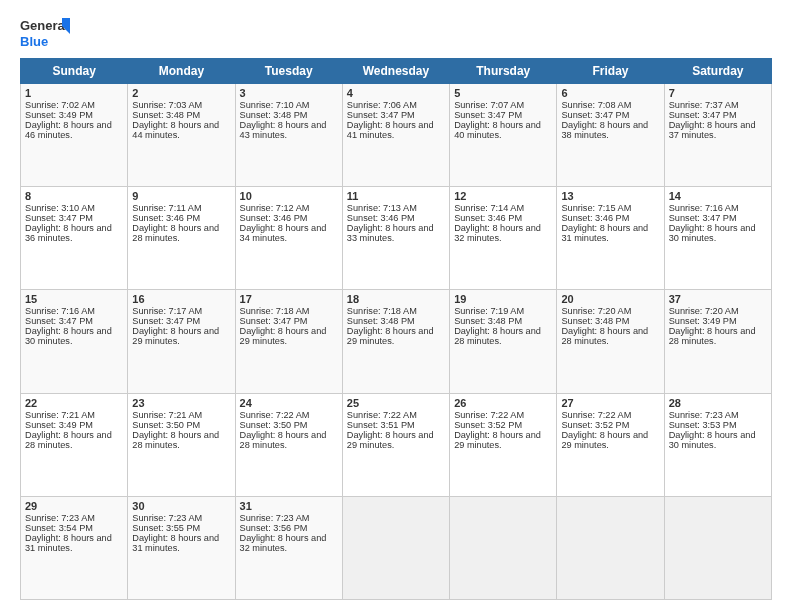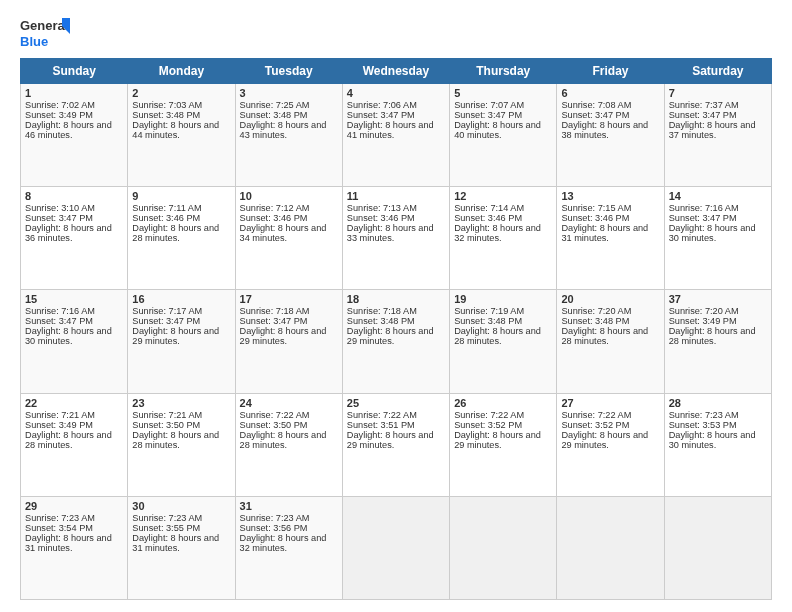--- a/index.html
+++ b/index.html
@@ -109,21 +109,21 @@
           <th>Wednesday</th>
           <th>Thursday</th>
           <th>Friday</th>
           <th>Saturday</th>
         </tr>
     </thead>
     <tbody id="calendar-body">
     <tr>
           <td><span class="day-num">1</span><span>Sunrise: 7:02 AM</span><br><span>Sunset: 3:49 PM</span><br><span>Daylight: 8 hours and 46 minutes.</span></td>
           <td><span class="day-num">2</span><span>Sunrise: 7:03 AM</span><br><span>Sunset: 3:48 PM</span><br><span>Daylight: 8 hours and 44 minutes.</span></td>
-          <td><span class="day-num">3</span><span>Sunrise: 7:25 AM</span><br><span>Sunset: 3:48 PM</span><br><span>Daylight: 8 hours and 43 minutes.</span></td>
+          <td><span class="day-num">3</span><span>Sunrise: 7:10 AM</span><br><span>Sunset: 3:48 PM</span><br><span>Daylight: 8 hours and 43 minutes.</span></td>
           <td><span class="day-num">4</span><span>Sunrise: 7:06 AM</span><br><span>Sunset: 3:47 PM</span><br><span>Daylight: 8 hours and 41 minutes.</span></td>
           <td><span class="day-num">5</span><span>Sunrise: 7:07 AM</span><br><span>Sunset: 3:47 PM</span><br><span>Daylight: 8 hours and 40 minutes.</span></td>
           <td><span class="day-num">6</span><span>Sunrise: 7:08 AM</span><br><span>Sunset: 3:47 PM</span><br><span>Daylight: 8 hours and 38 minutes.</span></td>
           <td><span class="day-num">7</span><span>Sunrise: 7:37 AM</span><br><span>Sunset: 3:47 PM</span><br><span>Daylight: 8 hours and 37 minutes.</span></td>
         </tr>
         <tr>
           <td><span class="day-num">8</span><span>Sunrise: 3:10 AM</span><br><span>Sunset: 3:47 PM</span><br><span>Daylight: 8 hours and 36 minutes.</span></td>
           <td><span class="day-num">9</span><span>Sunrise: 7:11 AM</span><br><span>Sunset: 3:46 PM</span><br><span>Daylight: 8 hours and 28 minutes.</span></td>
           <td><span class="day-num">10</span><span>Sunrise: 7:12 AM</span><br><span>Sunset: 3:46 PM</span><br><span>Daylight: 8 hours and 34 minutes.</span></td>
           <td><span class="day-num">11</span><span>Sunrise: 7:13 AM</span><br><span>Sunset: 3:46 PM</span><br><span>Daylight: 8 hours and 33 minutes.</span></td>

